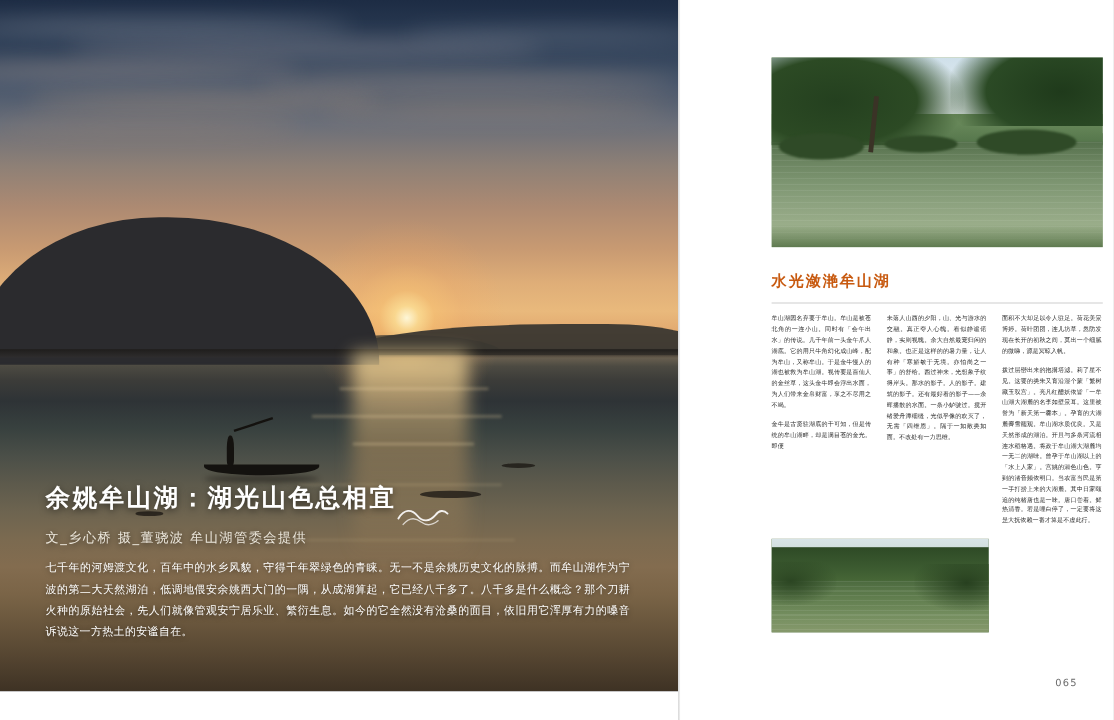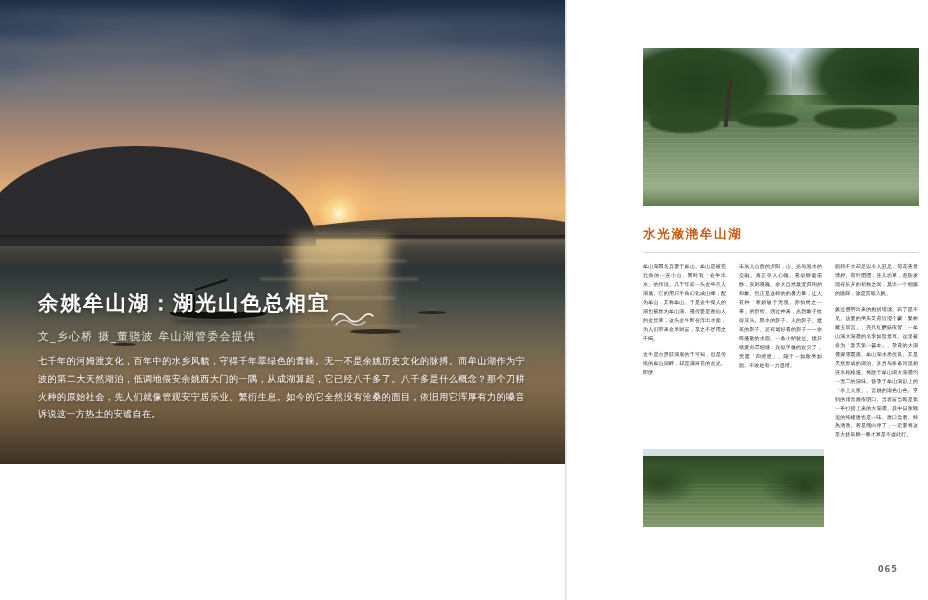--- a/index.html
+++ b/index.html
@@ -7,21 +7,21 @@
     width: 928px; height: 600px;
     background: #ffffff;
     font-family: "DejaVu Sans", "Liberation Sans", sans-serif;
     overflow: hidden;
   }
   .spread { position: relative; width: 928px; height: 600px; display: flex; background:#fff; }
 
   
   .left-page {
     position: relative;
-    width: 565px; height: 464px;
+    width: 565px; height: 576px;
     overflow: hidden;
     background: #0a0a14;
   }
   
   .photo {
     position: absolute; inset: 0;
     background:
       
       radial-gradient(circle at 60% 46%, rgba(255,250,220,0.95) 0%, rgba(255,226,150,0.75) 2.2%, rgba(255,196,110,0.45) 5%, rgba(255,170,90,0.18) 10%, rgba(255,150,80,0.0) 18%),
       
@@ -298,21 +298,21 @@
     background: radial-gradient(ellipse at 70% 40%, #27401f, rgba(39,64,31,0) 75%); }
   .pb-bank2 { position:absolute; left:0; top:24%; width:30%; height:46%;
     background: radial-gradient(ellipse at 30% 45%, #2b4522, rgba(43,69,34,0) 75%); }
 
   .page-num {
     position: absolute;
     right: 30px; bottom: 26px;
     font-size: 8.2px;
     color: #6a6a6a;
     letter-spacing: 1px;
-    font-weight: 700;
+    font-weight: 400;
   }
 </style>
 </head>
 <body>
 
 <div class="spread">
 
   <div class="left-page">
     <div class="photo">
       <div class="clouds">

